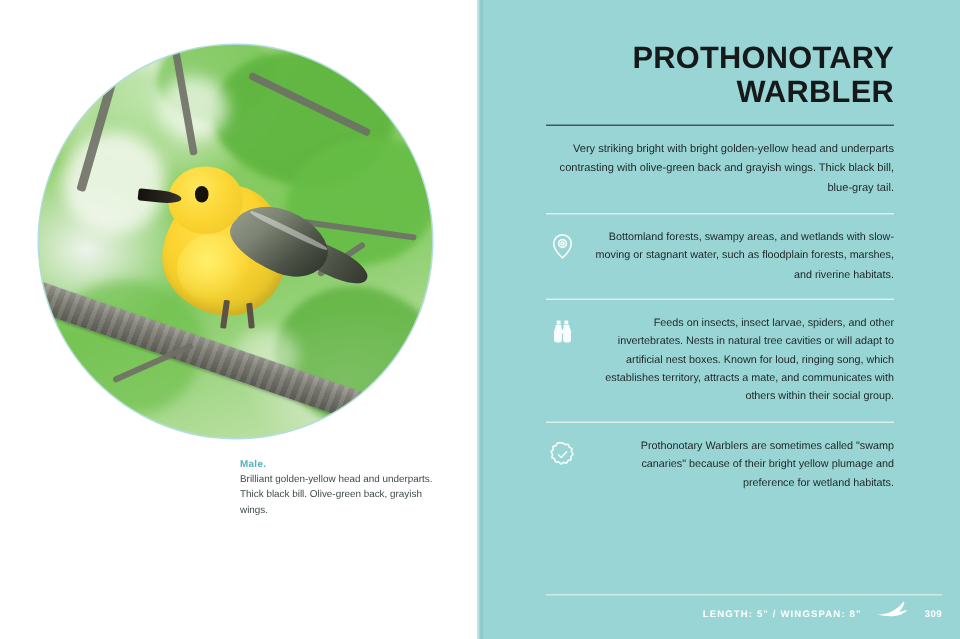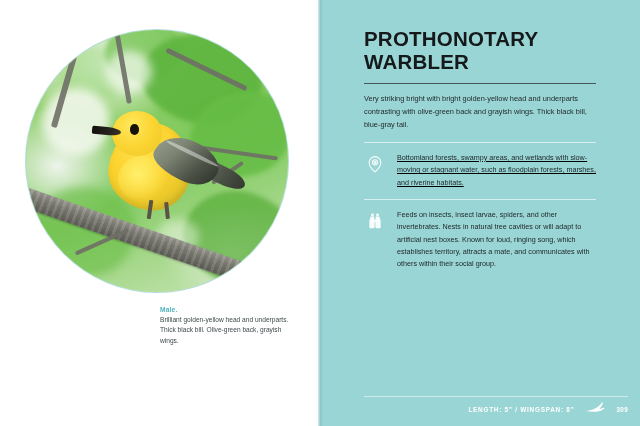--- a/index.html
+++ b/index.html
@@ -79,36 +79,36 @@
     background:radial-gradient(ellipse at 40% 40%,#fff06a 0%,rgba(253,219,64,0) 70%);border-radius:50%;}
   .leg{position:absolute;background:#5b5348;border-radius:1px;}
   .leg1{left:40%;top:80%;width:2.6%;height:16%;transform:rotate(8deg);}
   .leg2{left:52%;top:82%;width:2.4%;height:14%;transform:rotate(-6deg);}
 
   .caption{position:absolute;left:160px;top:306px;width:140px;}
   .cap-head{font-size:6.6px;font-weight:700;color:#4fb3bd;letter-spacing:.2px;margin-bottom:2px;}
   .cap-body{font-size:6.6px;line-height:1.58;color:#3f4a4c;}
 
   
-  .right{position:relative;flex:1 1 auto;height:426px;background:#9ad5d6;}
+  .right{position:relative;flex:1 1 auto;height:426px;background:#9ad5d6;text-align:right;}
   .spine{position:absolute;left:0;top:0;width:5px;height:100%;
     background:linear-gradient(90deg,rgba(255,255,255,.55) 0%,rgba(120,185,190,.55) 55%,rgba(154,213,214,0) 100%);}
 
   .rc{position:absolute;left:46px;top:28px;width:232px;}
   .title{font-size:20.5px;line-height:1.12;font-weight:800;letter-spacing:.2px;color:#15191a;
     text-transform:uppercase;margin:0 0 9px 0;}
   .sci{font-family:"Liberation Serif",serif;font-style:italic;font-weight:700;
     font-size:8.6px;color:#ffffff;letter-spacing:.25px;margin-bottom:7px;}
   .rule{height:1px;background:#2b3234;opacity:.78;margin-bottom:9px;}
   .intro{font-size:7.4px;line-height:1.75;color:#1d2526;margin-bottom:10px;}
 
   .facts{margin-top:2px;}
   .fact{display:flex;align-items:flex-start;gap:11px;padding:9px 0 10px 0;
     border-top:1px solid rgba(255,255,255,.62);}
-  .fact:first-child{border-top:1px solid rgba(255,255,255,.62);text-decoration:underline;}
+  .fact:first-child{border-top:1px solid rgba(255,255,255,.62);}
   .ficon{flex:0 0 22px;width:22px;height:22px;display:flex;align-items:center;justify-content:center;
     margin-top:1px;}
   .ftext{font-size:7.2px;line-height:1.72;color:#1d2526;flex:1 1 auto;}
 
   .footer{position:absolute;left:46px;right:12px;bottom:8px;height:22px;}
   .f-rule{position:absolute;left:0;right:0;top:0;height:1px;background:rgba(255,255,255,.5);}
   .f-inner{position:absolute;right:0;top:4px;display:flex;align-items:center;gap:10px;}
   .f-meas{font-size:6.4px;letter-spacing:.75px;color:#ffffff;font-weight:600;}
   .f-page{font-size:6.4px;font-weight:700;color:#ffffff;letter-spacing:.3px;}
 </style>
@@ -187,20 +187,29 @@
               <path d="M7.4 3.2h3.1v3.0H7.4z"></path>
               <path d="M13.5 3.2h3.1v3.0h-3.1z"></path>
               <path d="M6.9 6.6h4.1l0.5 5.2v7.0c0 1.1-0.9 2.0-2.0 2.0H7.2c-1.1 0-2.0-0.9-2.0-2.0v-7.0z"></path>
               <path d="M13.0 6.6h4.1l1.7 5.2v7.0c0 1.1-0.9 2.0-2.0 2.0h-2.3c-1.1 0-2.0-0.9-2.0-2.0v-7.0z"></path>
               <rect x="11.0" y="10.4" width="2.0" height="3.4" rx="0.5"></rect>
             </svg>
           </span>
           <div class="ftext">Feeds on insects, insect larvae, spiders, and other invertebrates. Nests in natural tree cavities or will adapt to artificial nest boxes. Known for loud, ringing song, which establishes territory, attracts a mate, and communicates with others within their social group.</div>
         </div>
 
+        <div class="fact">
+          <span class="ficon">
+            <svg width="20" height="20" viewBox="0 0 24 24" fill="none" stroke="#ffffff" stroke-width="1.3" stroke-linecap="round" stroke-linejoin="round" opacity="0.92">
+              <path d="M12 2.6l2.0 1.5 2.5-0.3 0.9 2.3 2.2 1.2-0.5 2.4 1.4 2.1-1.7 1.8 0.1 2.5-2.4 0.7-1.3 2.1-2.4-0.6-2.1 1.3-1.8-1.7-2.5 0.1-0.7-2.4-2.2-1.2 0.6-2.4-1.3-2.1 1.7-1.8-0.1-2.5 2.4-0.7 1.2-2.2z"></path>
+              <path d="M8.8 12.2l2.2 2.2 4.3-4.6"></path>
+            </svg>
+          </span>
+          <div class="ftext">Prothonotary Warblers are sometimes called "swamp canaries" because of their bright yellow plumage and preference for wetland habitats.</div>
+        </div>
 
       </div>
     </div>
 
     <div class="footer">
       <div class="f-rule"></div>
       <div class="f-inner">
         <span class="f-meas">LENGTH: 5" / WINGSPAN: 8"</span>
         <span>
           <svg width="22" height="13" viewBox="0 0 32 18" fill="#ffffff">

